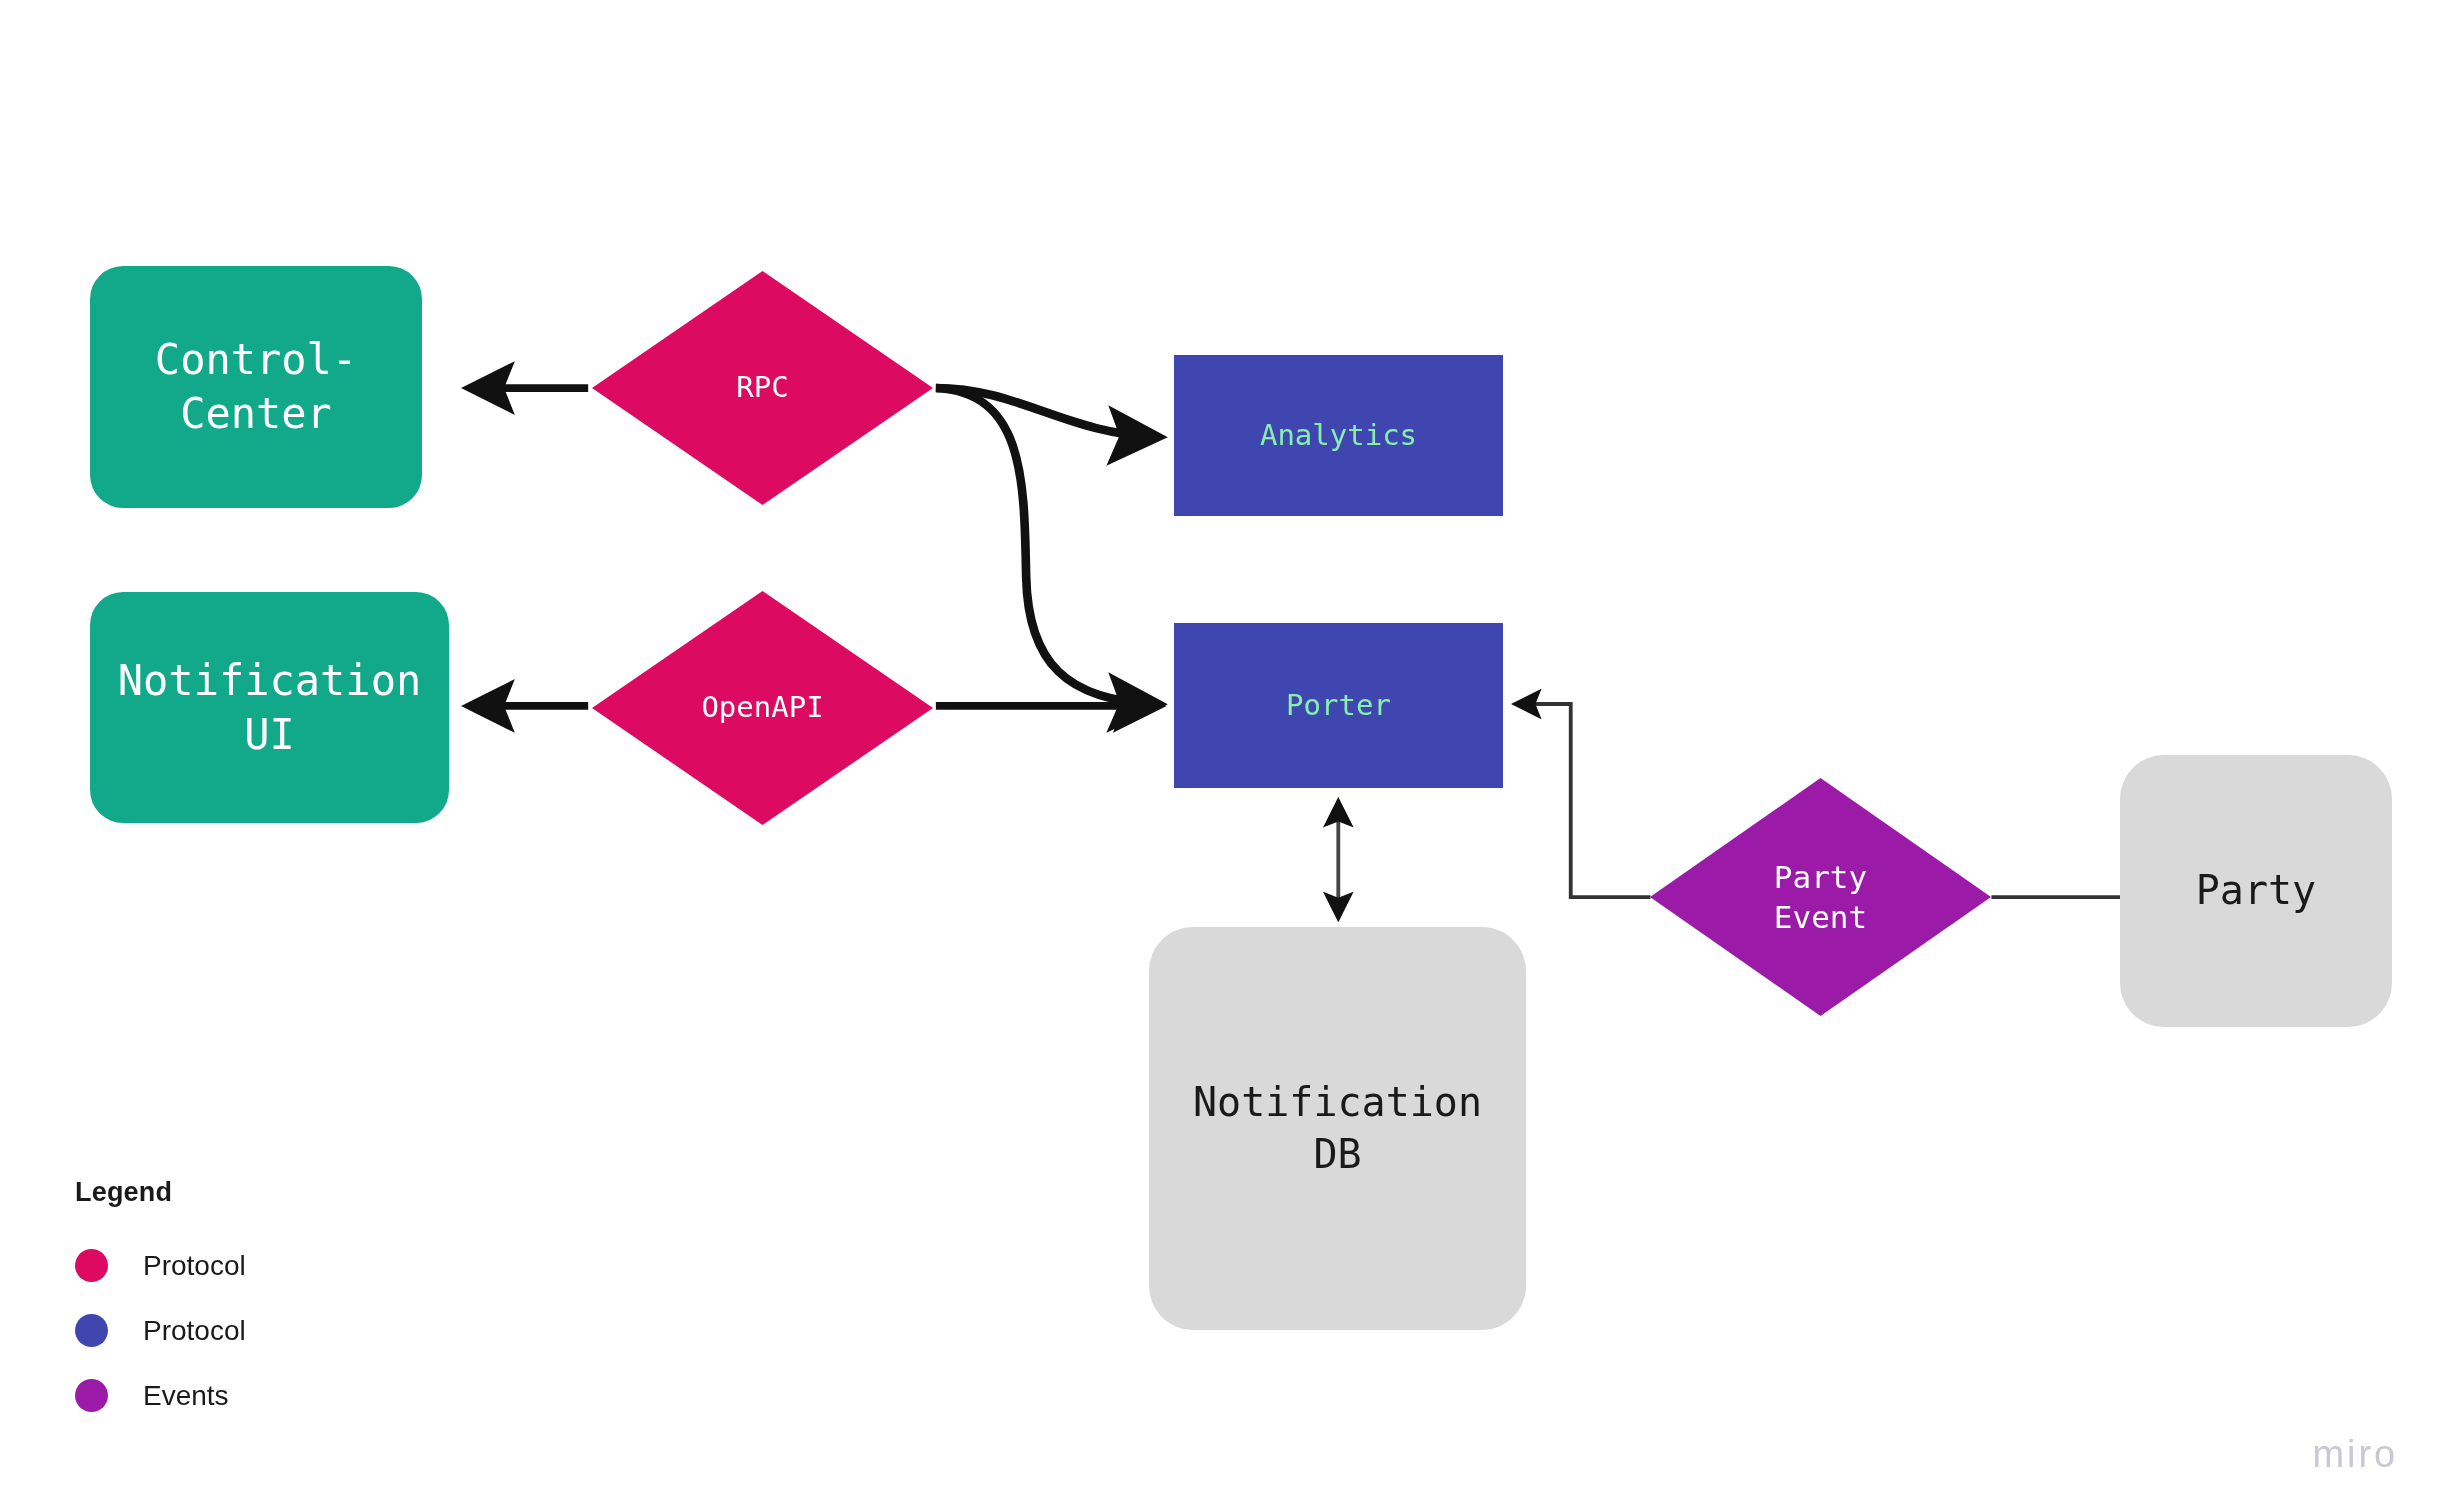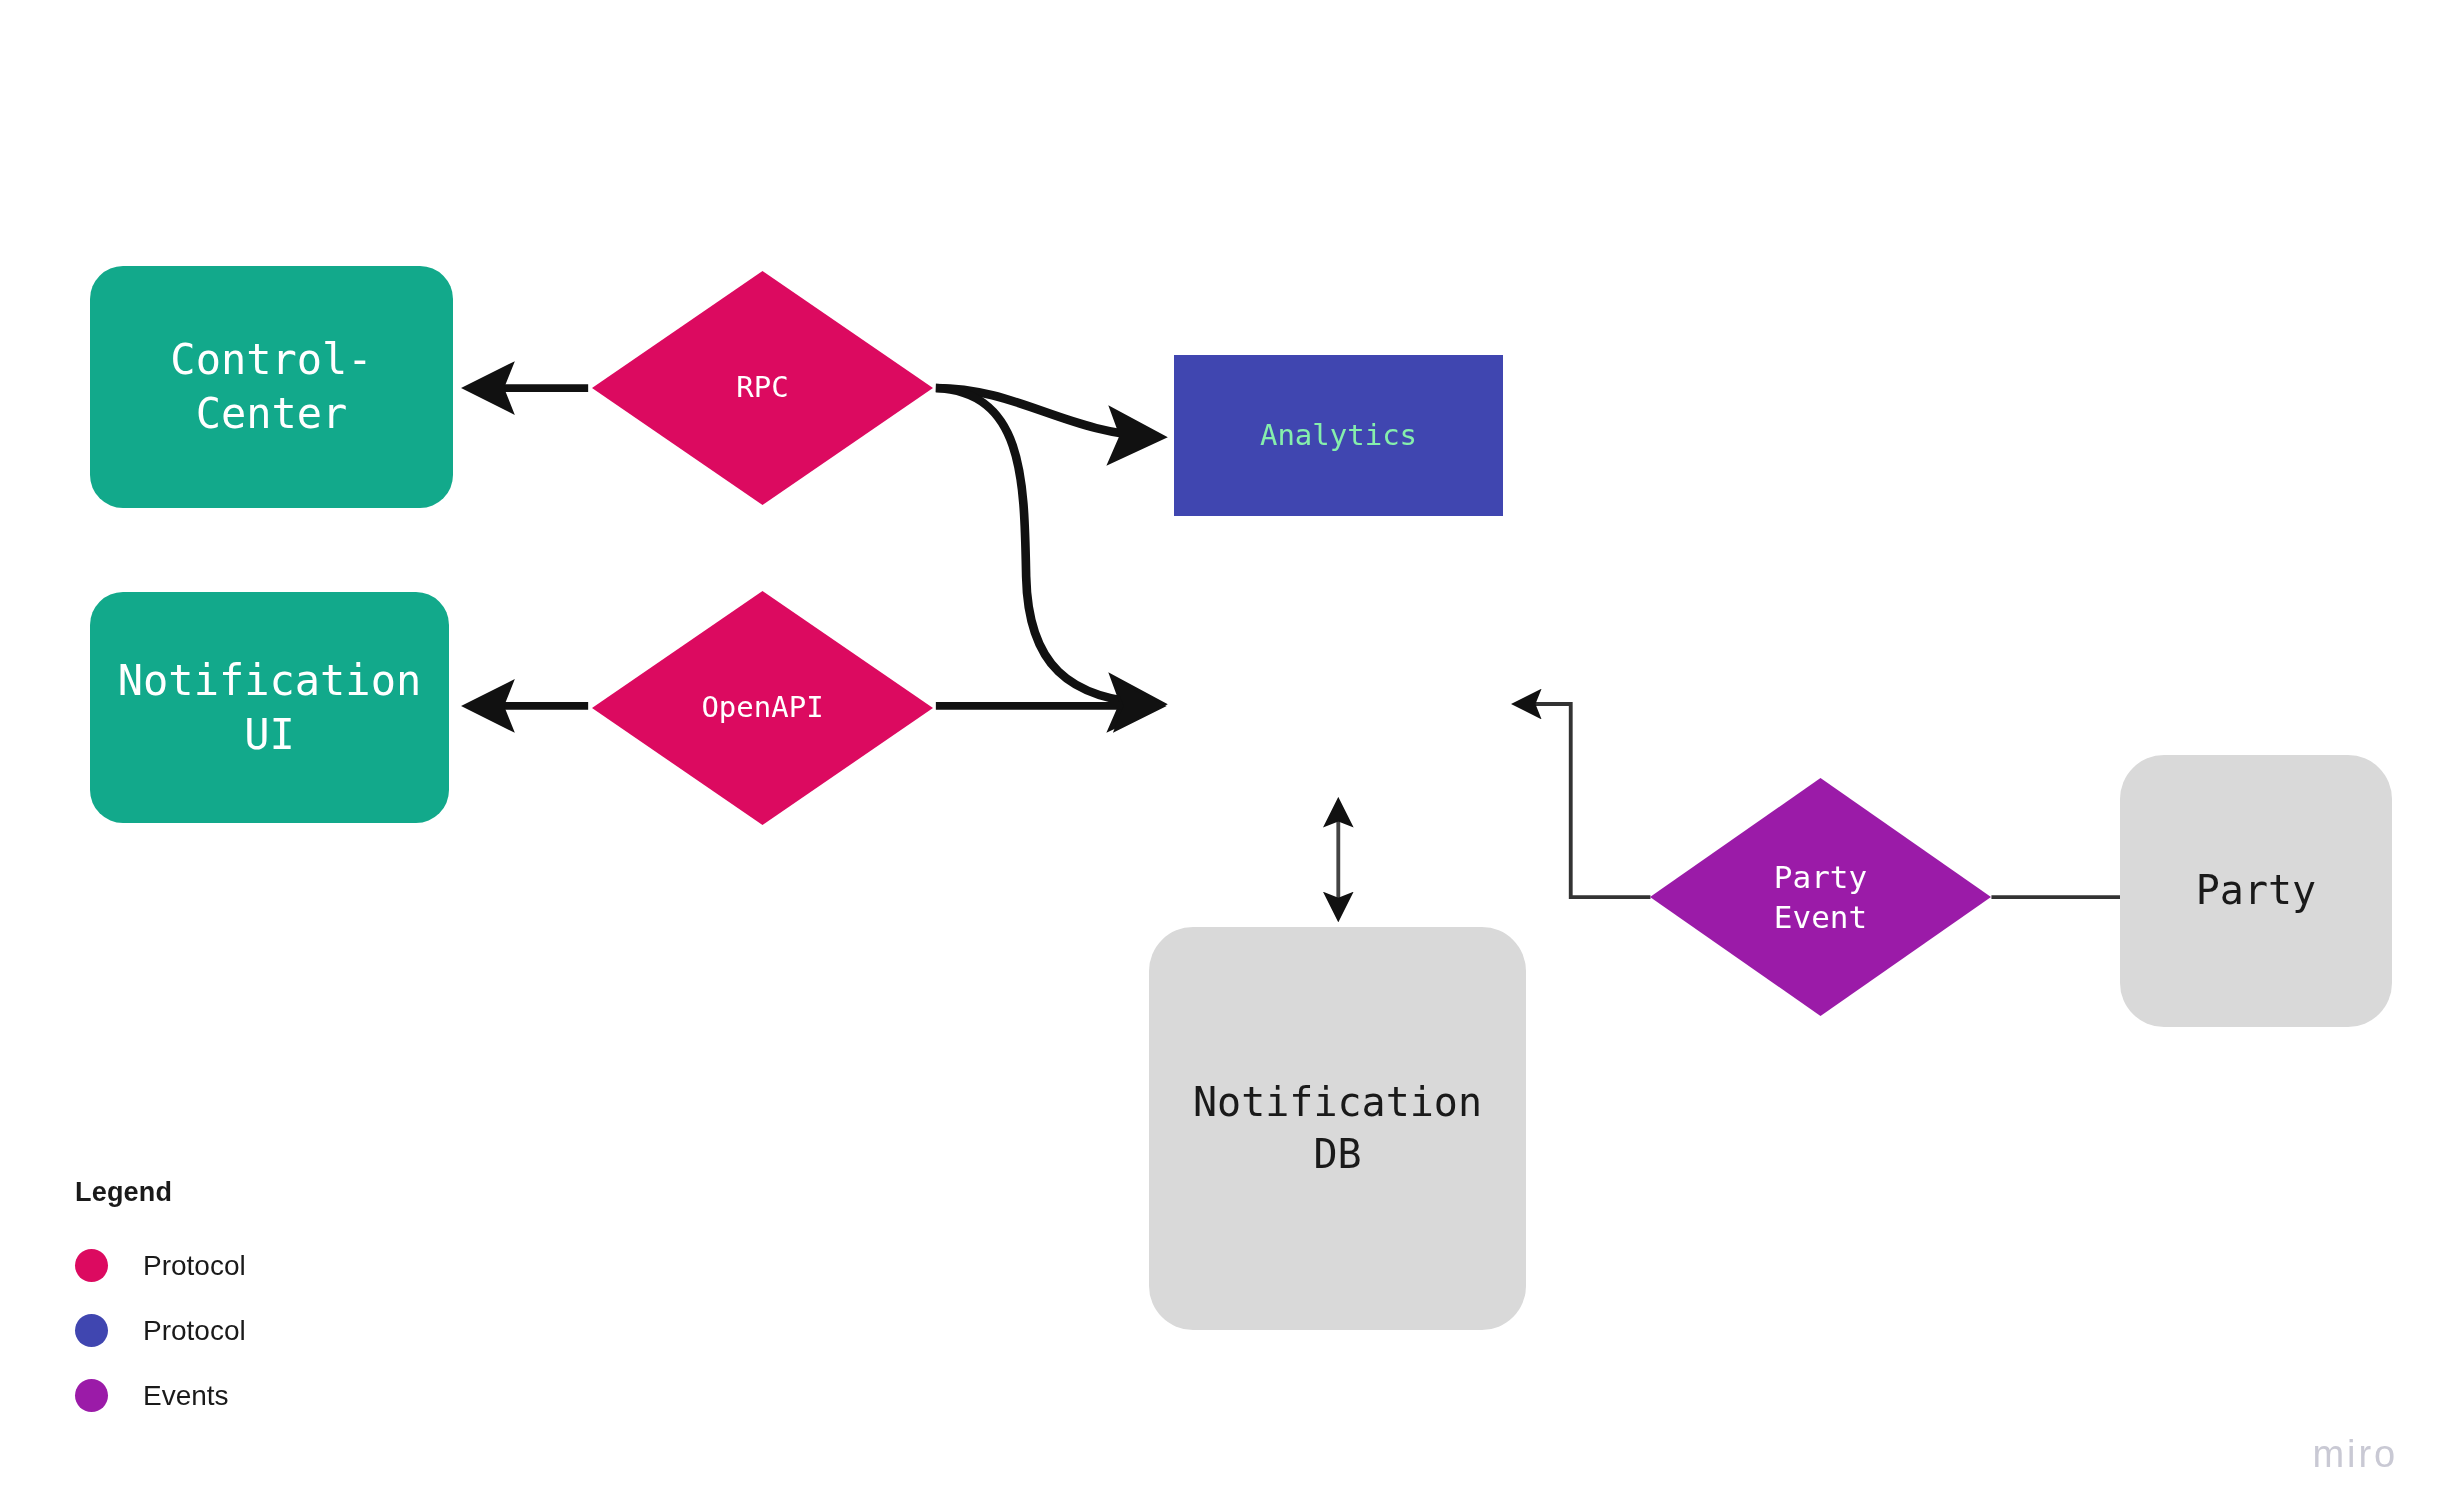--- a/index.html
+++ b/index.html
@@ -78,21 +78,21 @@
     height: 100%;
   }
   .node-diamond .diamond-label {
     position: relative;
     z-index: 2;
     white-space: pre-line;
     line-height: 1.3;
   }
 
   #control-center {
-    left: 90px;  top: 266px;  width: 363px;  height: 242px;
+    left: 90px;  top: 266px;  width: 332px;  height: 242px;
     font-size: 42px;
   }
   #notification-ui {
     left: 90px;  top: 592px;  width: 359px;  height: 231px;
     font-size: 42px;
   }
   #analytics {
     left: 1174px; top: 355px; width: 329px; height: 161px;
     font-size: 29px;
   }
@@ -218,20 +218,21 @@
   </svg>
 
   <div class="node node-frontend" id="control-center">Control-
 Center</div>
 
   <div class="node node-frontend" id="notification-ui">Notification
 UI</div>
 
   <div class="node node-backend" id="analytics">Analytics</div>
 
+  <div class="node node-backend" id="porter">Porter</div>
 
   <div class="node node-storage" id="notification-db">Notification
 DB</div>
 
   <div class="node node-storage" id="kafka">Party</div>
 
   <div class="node node-diamond" id="rpc">
     <svg class="diamond-shape" viewBox="0 0 100 100" preserveAspectRatio="none">
       <polygon points="50,0 100,50 50,100 0,50" fill="#DC0A60"></polygon>
     </svg>

